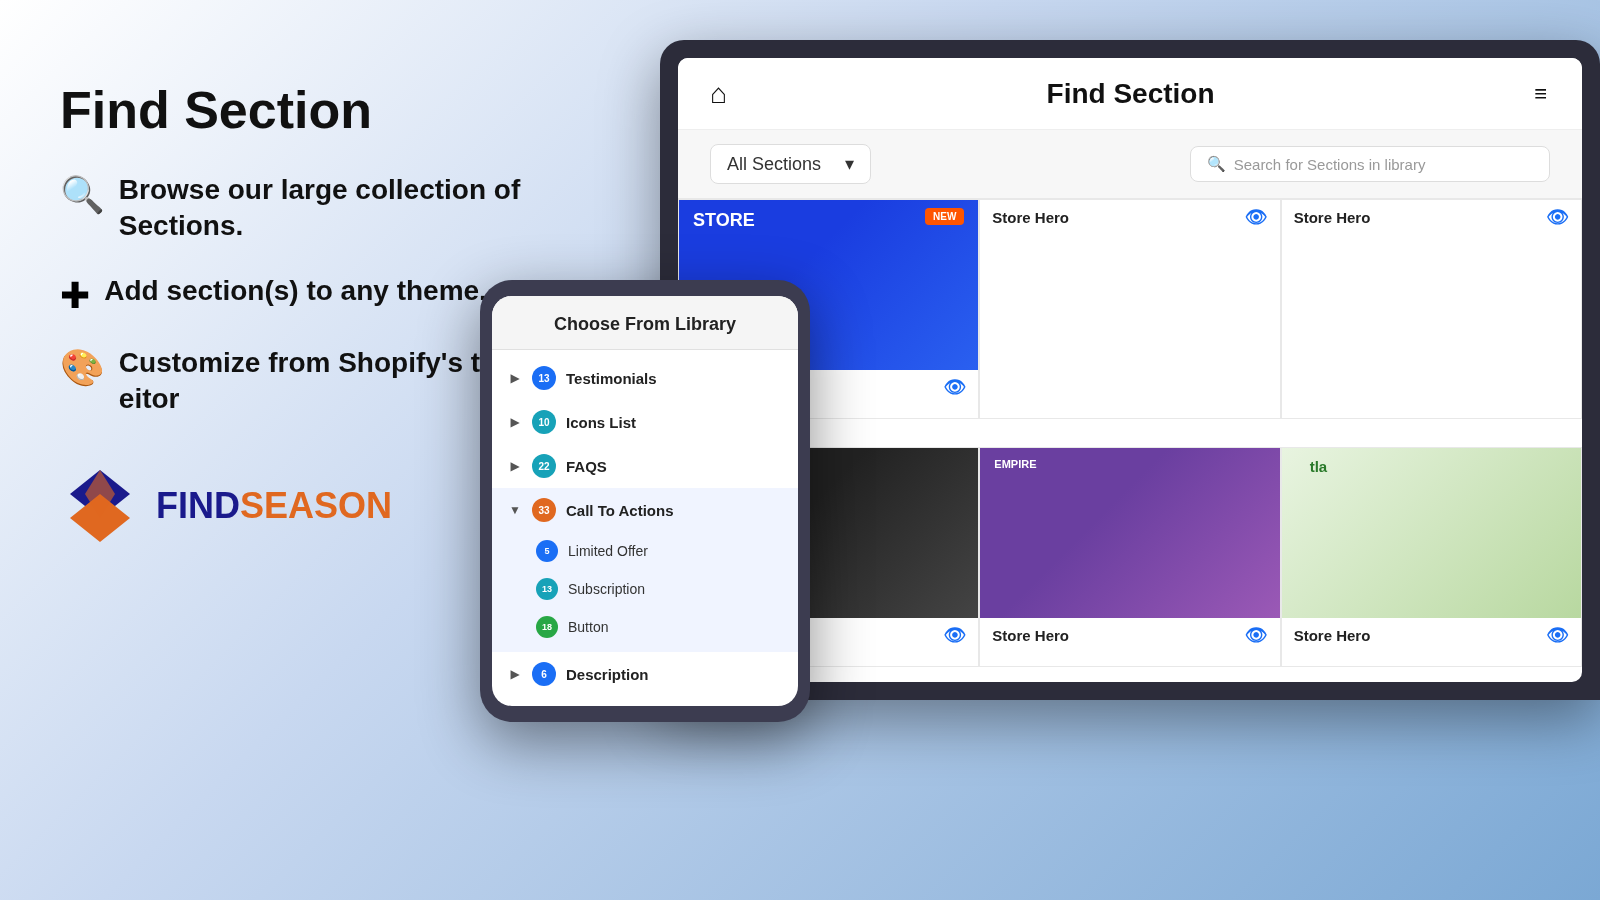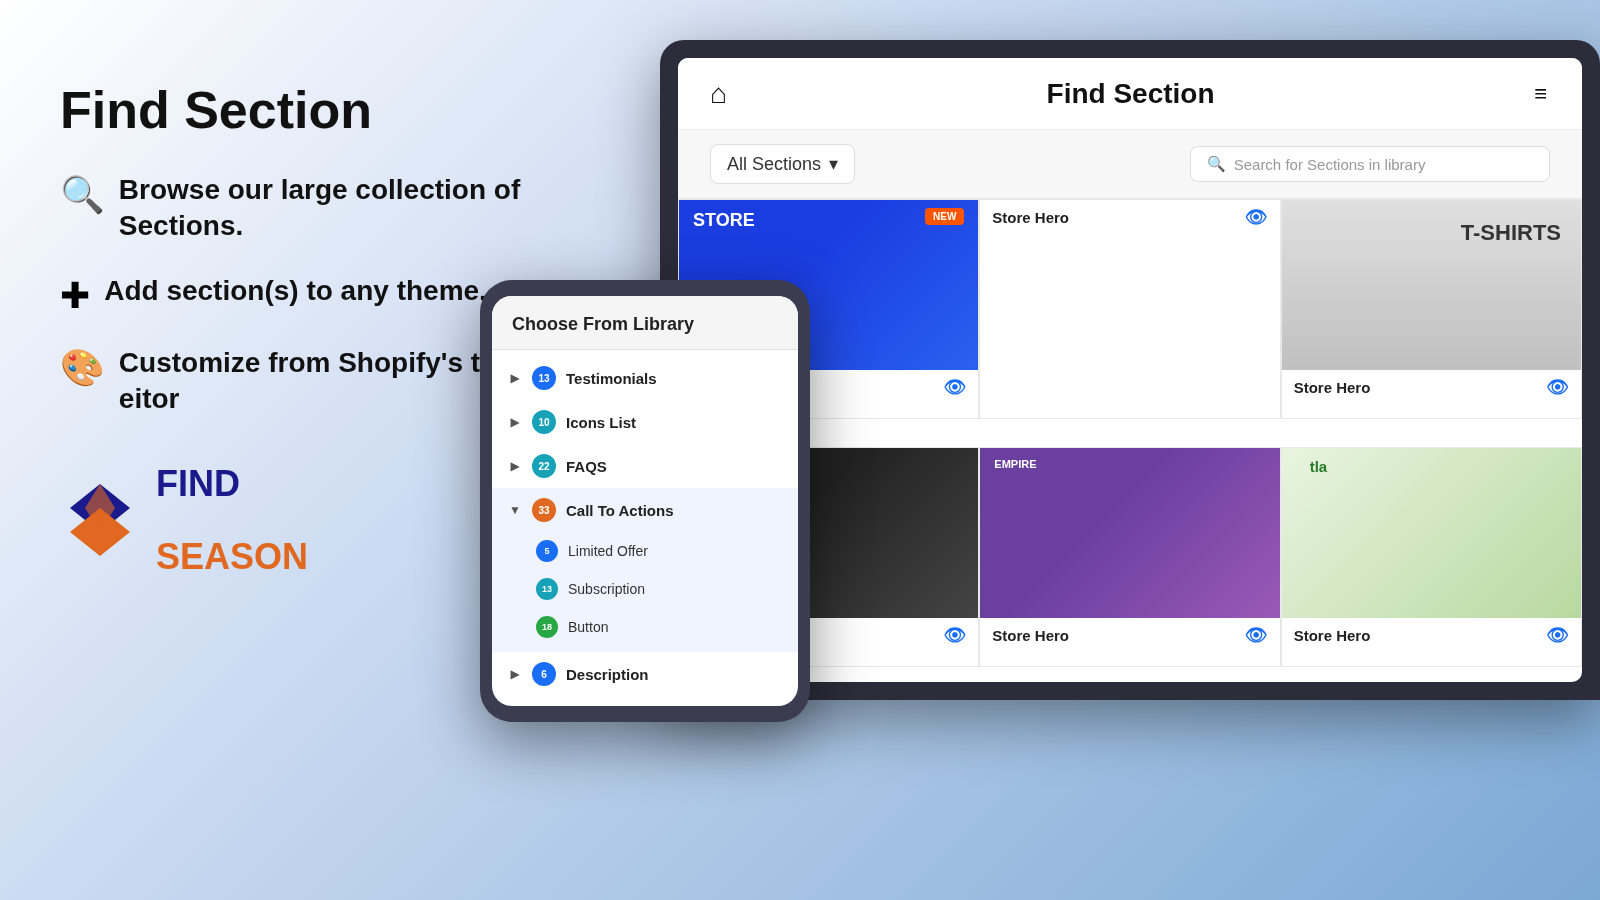--- a/index.html
+++ b/index.html
@@ -50,23 +50,22 @@
       margin-top: 48px;
     }
     .logo-diamond {
       width: 80px;
       height: 80px;
       margin-right: 16px;
       flex-shrink: 0;
     }
     .logo-text-block {
       display: flex;
-      flex-direction: column;
+      flex-direction: row;
       line-height: 1;
-      gap: 37px;
     }
     .logo-find {
       font-size: 36px;
       font-weight: 900;
       color: #1a1a8c;
     }
     .logo-section {
       font-size: 36px;
       font-weight: 900;
       color: #e06820;
@@ -129,21 +128,21 @@
       display: flex;
       align-items: center;
       justify-content: space-between;
       padding: 14px 32px;
       background: #f7f7f7;
       border-bottom: 1px solid #e8e8e8;
     }
     .filter-dropdown {
       display: flex;
       align-items: center;
-      gap: 8px;
+      gap: 24px;
       font-size: 18px;
       color: #333;
       background: #fff;
       border: 1px solid #ddd;
       border-radius: 8px;
       padding: 8px 16px;
       cursor: pointer;
     }
     .search-bar {
       display: flex;
@@ -237,21 +236,21 @@
       box-shadow: 0 20px 60px rgba(0,0,0,0.45);
     }
     .phone-screen {
       background: #fff;
       border-radius: 20px;
       overflow: hidden;
     }
     .phone-header {
       background: #f5f5f5;
       padding: 18px 20px 14px;
-      text-align: left;
+      text-align: center;
       border-bottom: 1px solid #e0e0e0;
     }
     .phone-header-title {
       font-size: 18px;
       font-weight: 700;
       color: #222;
     }
     .library-list {
       padding: 6px 0 10px;
     }
@@ -387,23 +386,20 @@
         </div>
 
         <div class="grid-item">
           <div class="grid-item-label">
             <span>Store Hero</span>
             <span class="eye-icon">👁</span>
           </div>
         </div>
 
         <div class="grid-item">
-          <div class="store-img store-img-3">
-            <div style="position:absolute;top:20px;right:20px;font-size:22px;font-weight:900;color:#333;">T-SHIRTS</div>
-          </div>
           <div class="grid-item-label">
             <span>Store Hero</span>
             <span class="eye-icon">👁</span>
           </div>
         </div>
 
         <div class="grid-item">
           <div class="store-img store-img-4">
             <div style="position:absolute;bottom:20px;left:14px;font-size:24px;font-weight:900;color:#fff;">MEN</div>
           </div>

